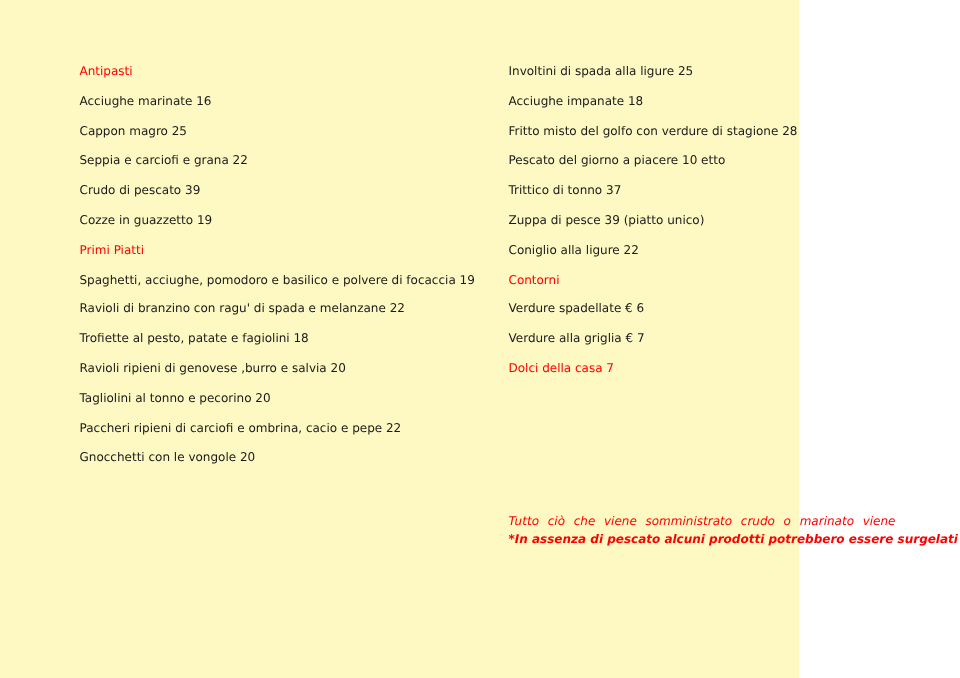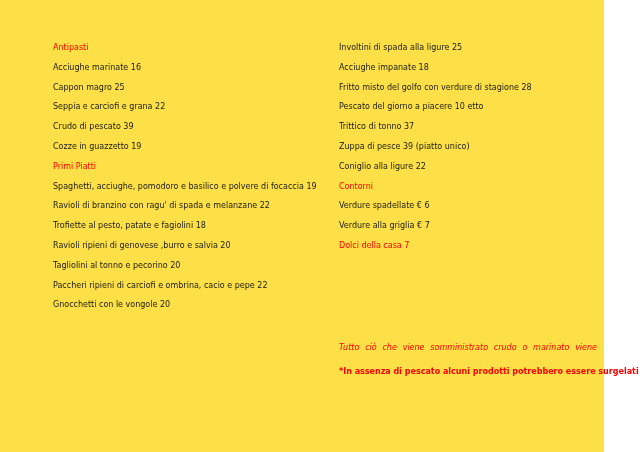--- a/index.html
+++ b/index.html
@@ -12,22 +12,22 @@
       height: 452px;
       position: relative;
       overflow: hidden;
       font-family: "DejaVu Sans", sans-serif;
       font-size: 8px;
       color: #1a1a1a;
     }
     .page {
       position: absolute;
       left: 0; top: 0;
-      width: 604px; height: 452px;
-      background: #fde047;
+      width: 533px; height: 452px;
+      background: #fef9c3;
     }
     .col {
       position: absolute;
       top: 42px;
     }
     .col-left { left: 53px; width: 260px; }
     .col-right { left: 339px; width: 260px; }
     .line {
       height: 19.8px;
       line-height: 12px;
@@ -52,24 +52,25 @@
       line-height: 14px;
       font-size: 8px;
       font-style: italic;
     }
     .note-para .first-line {
       display: block;
       text-align: justify;
       text-align-last: justify;
     }
     .note-bold {
-      margin-top: 12px;
+      margin-top: 0;
       font-weight: bold;
       font-size: 8px;
       white-space: nowrap;
+      font-style: italic;
     }
   </style>
 </head>
 <body>
 
 <div class="page">
 
   <div class="col col-left">
     <div class="line heading">Antipasti</div>
     <div class="line item">Acciughe marinate 16</div>

